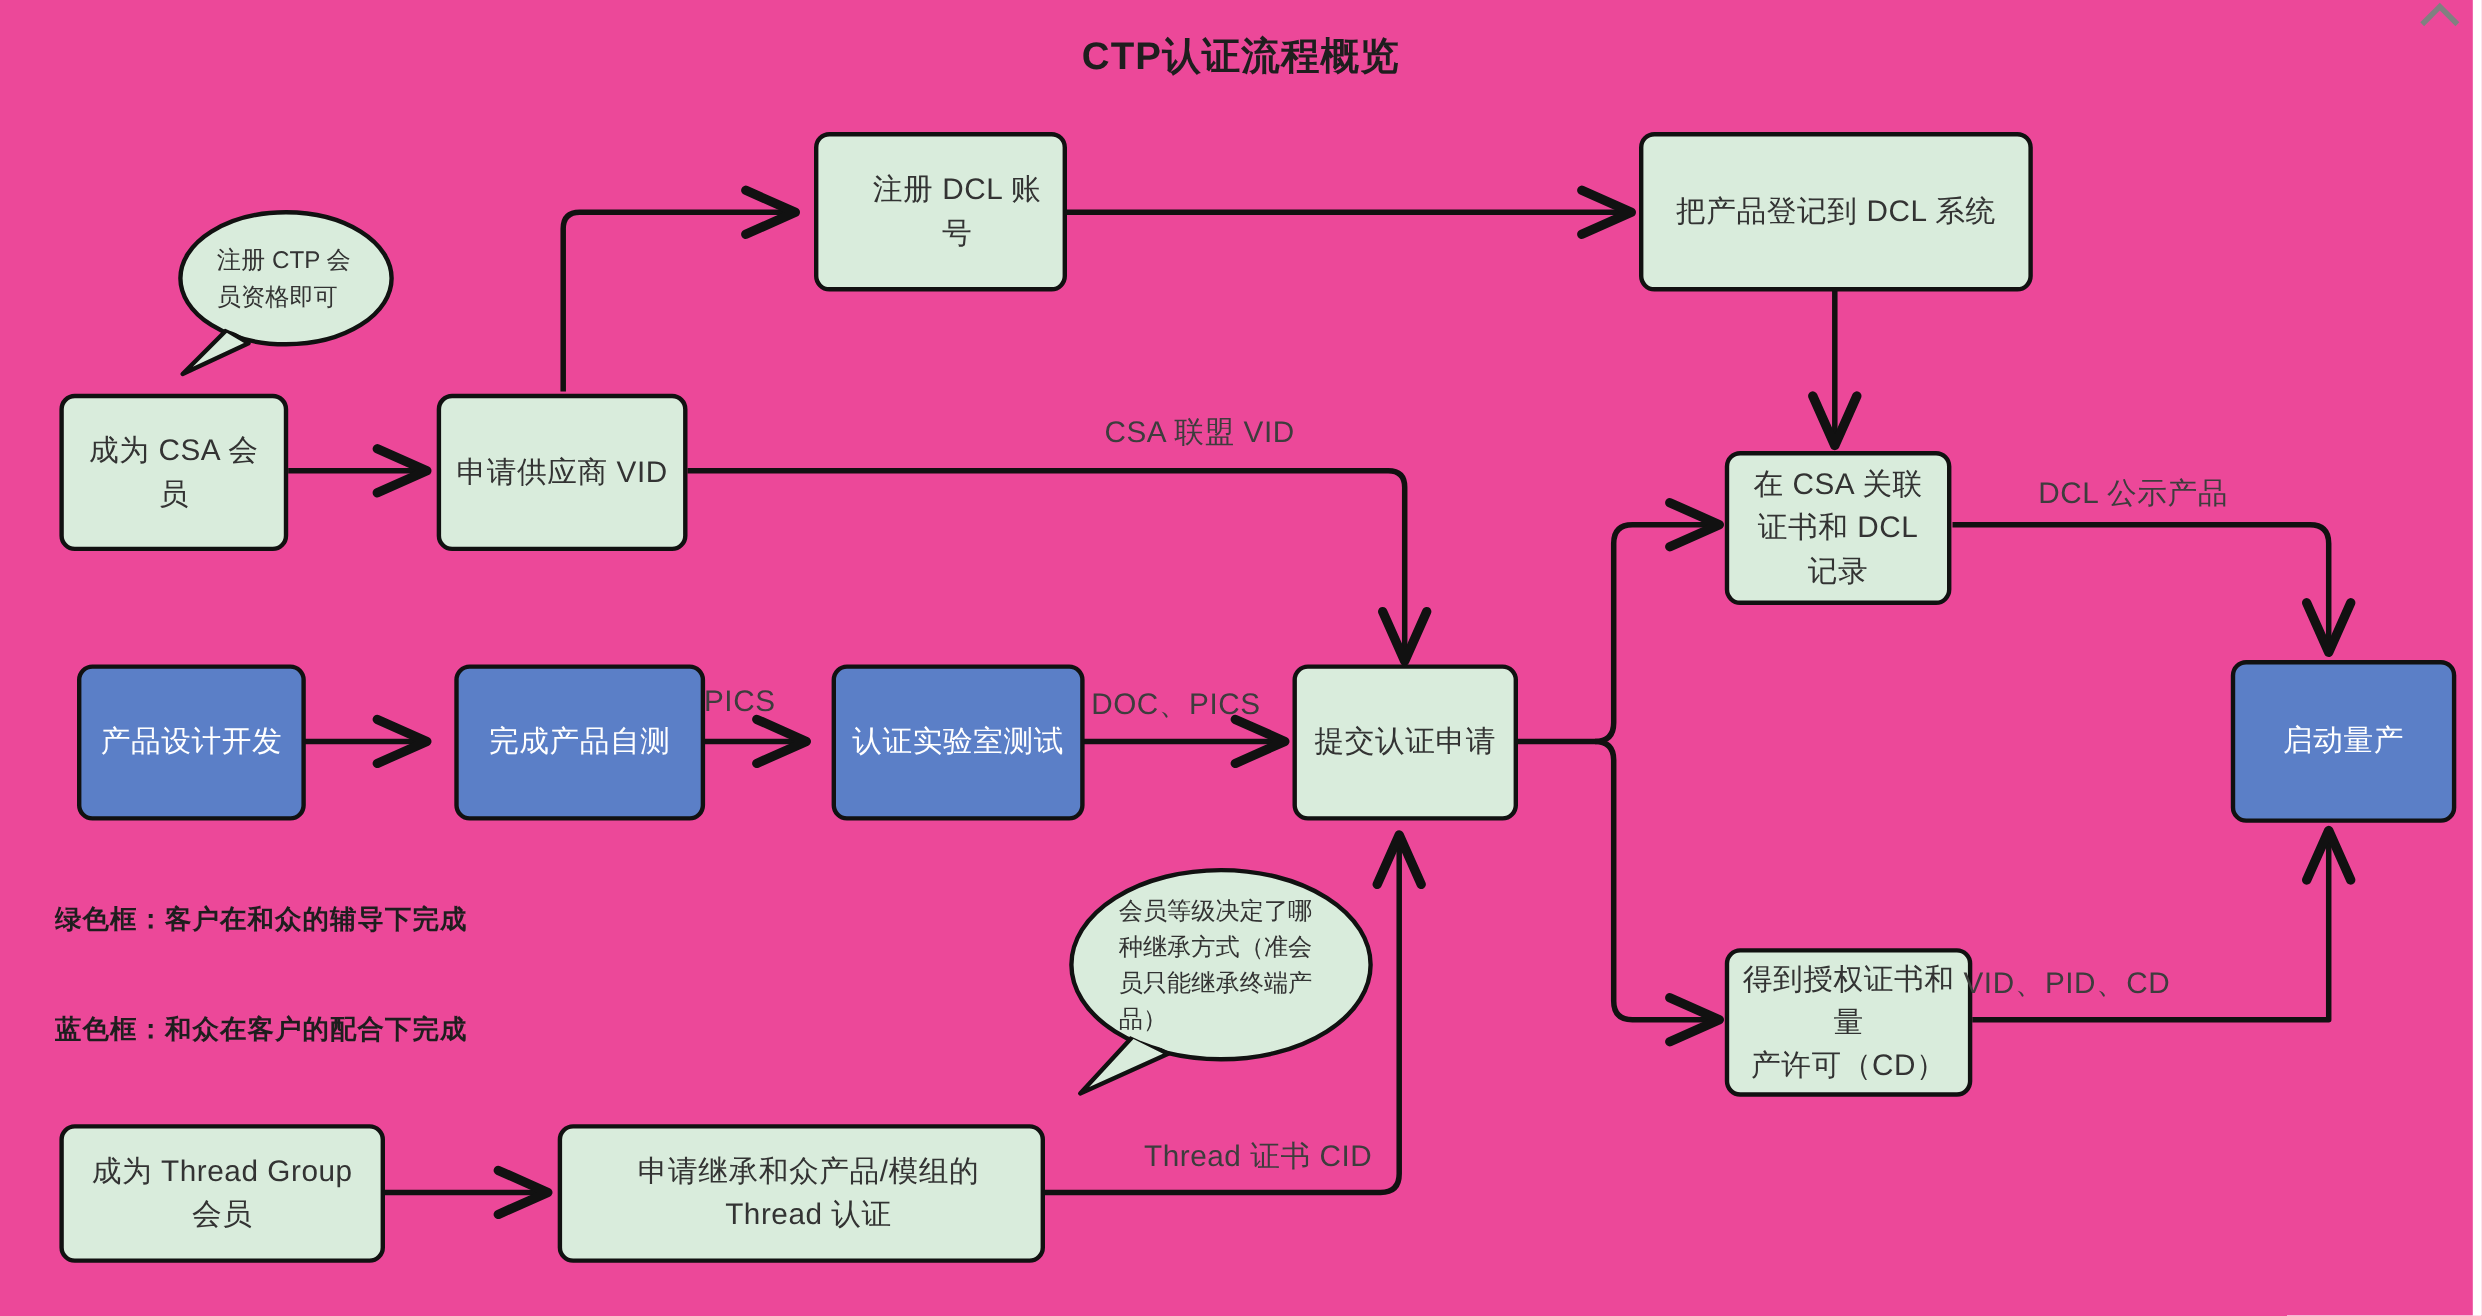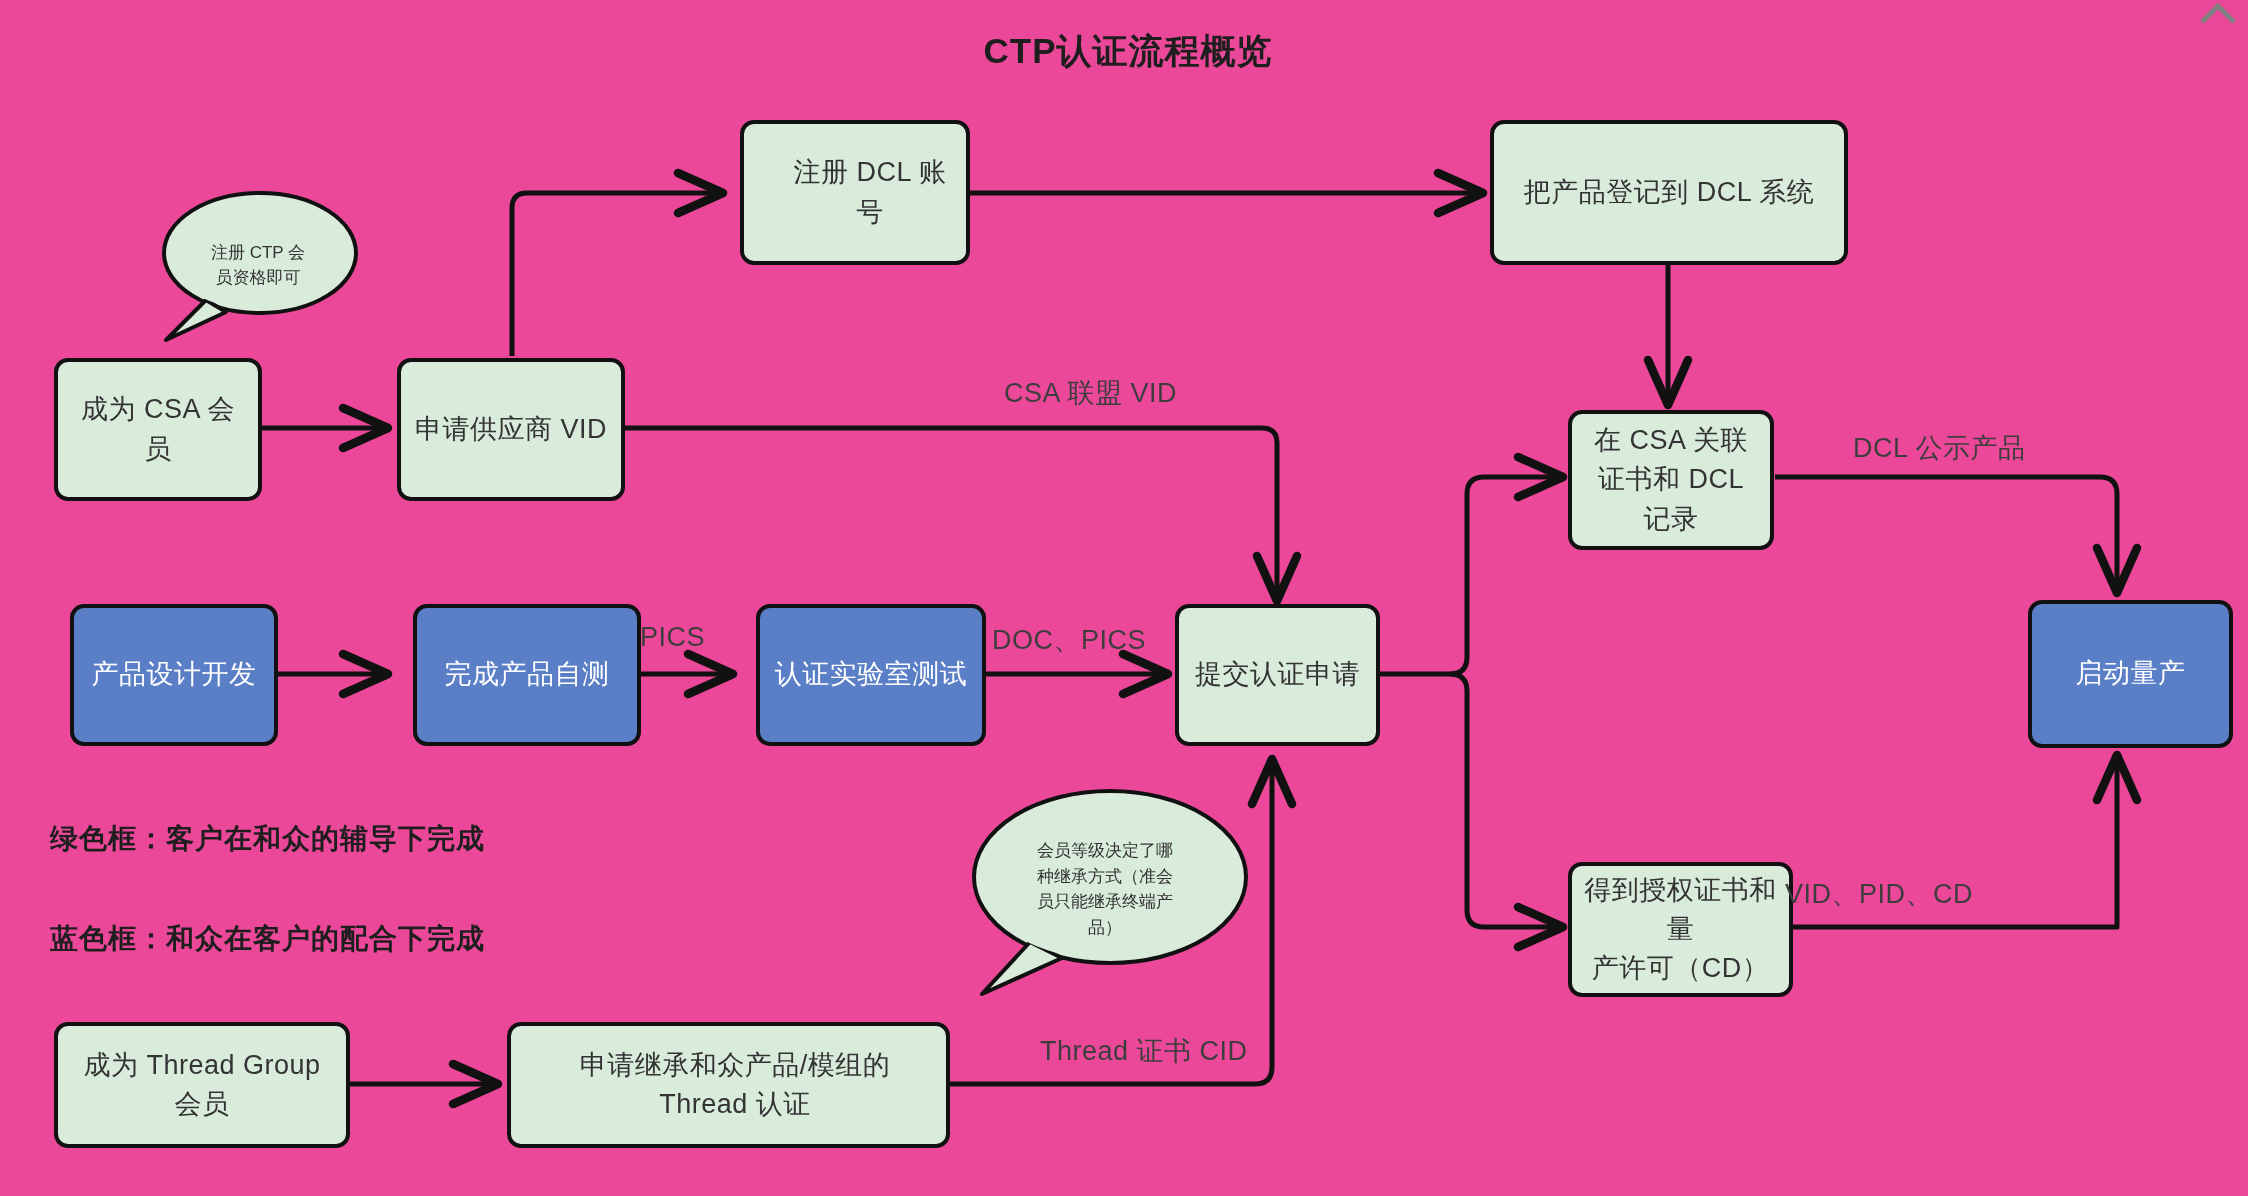--- a/index.html
+++ b/index.html
@@ -63,40 +63,40 @@
     top: 28px;
     width: 2256px;
     text-align: center;
     font-size: 35px;
     font-weight: bold;
     color: #1e1e1e;
     letter-spacing: 1px;
   }
   .legend-line {
     position: absolute;
-    font-size: 28px;
+    font-size: 24px;
     font-weight: bold;
     color: #1e1e1e;
     white-space: nowrap;
     letter-spacing: 1px;
   }
   .callout {
     position: absolute;
   }
   .callout .bubble-text {
     position: absolute;
     left: 0;
-    top: 12px;
+    top: 0;
     width: 100%;
     height: 100%;
     display: flex;
     align-items: center;
     justify-content: center;
-    text-align: center;
-    font-size: 17px;
+    text-align: left;
+    font-size: 22px;
     color: #333333;
     line-height: 1.5;
     white-space: pre-line;
     box-sizing: border-box;
     padding: 0 34px;
     pointer-events: none;
   }
   .callout svg { display: block; }
   #close-icon {
     position: absolute;

